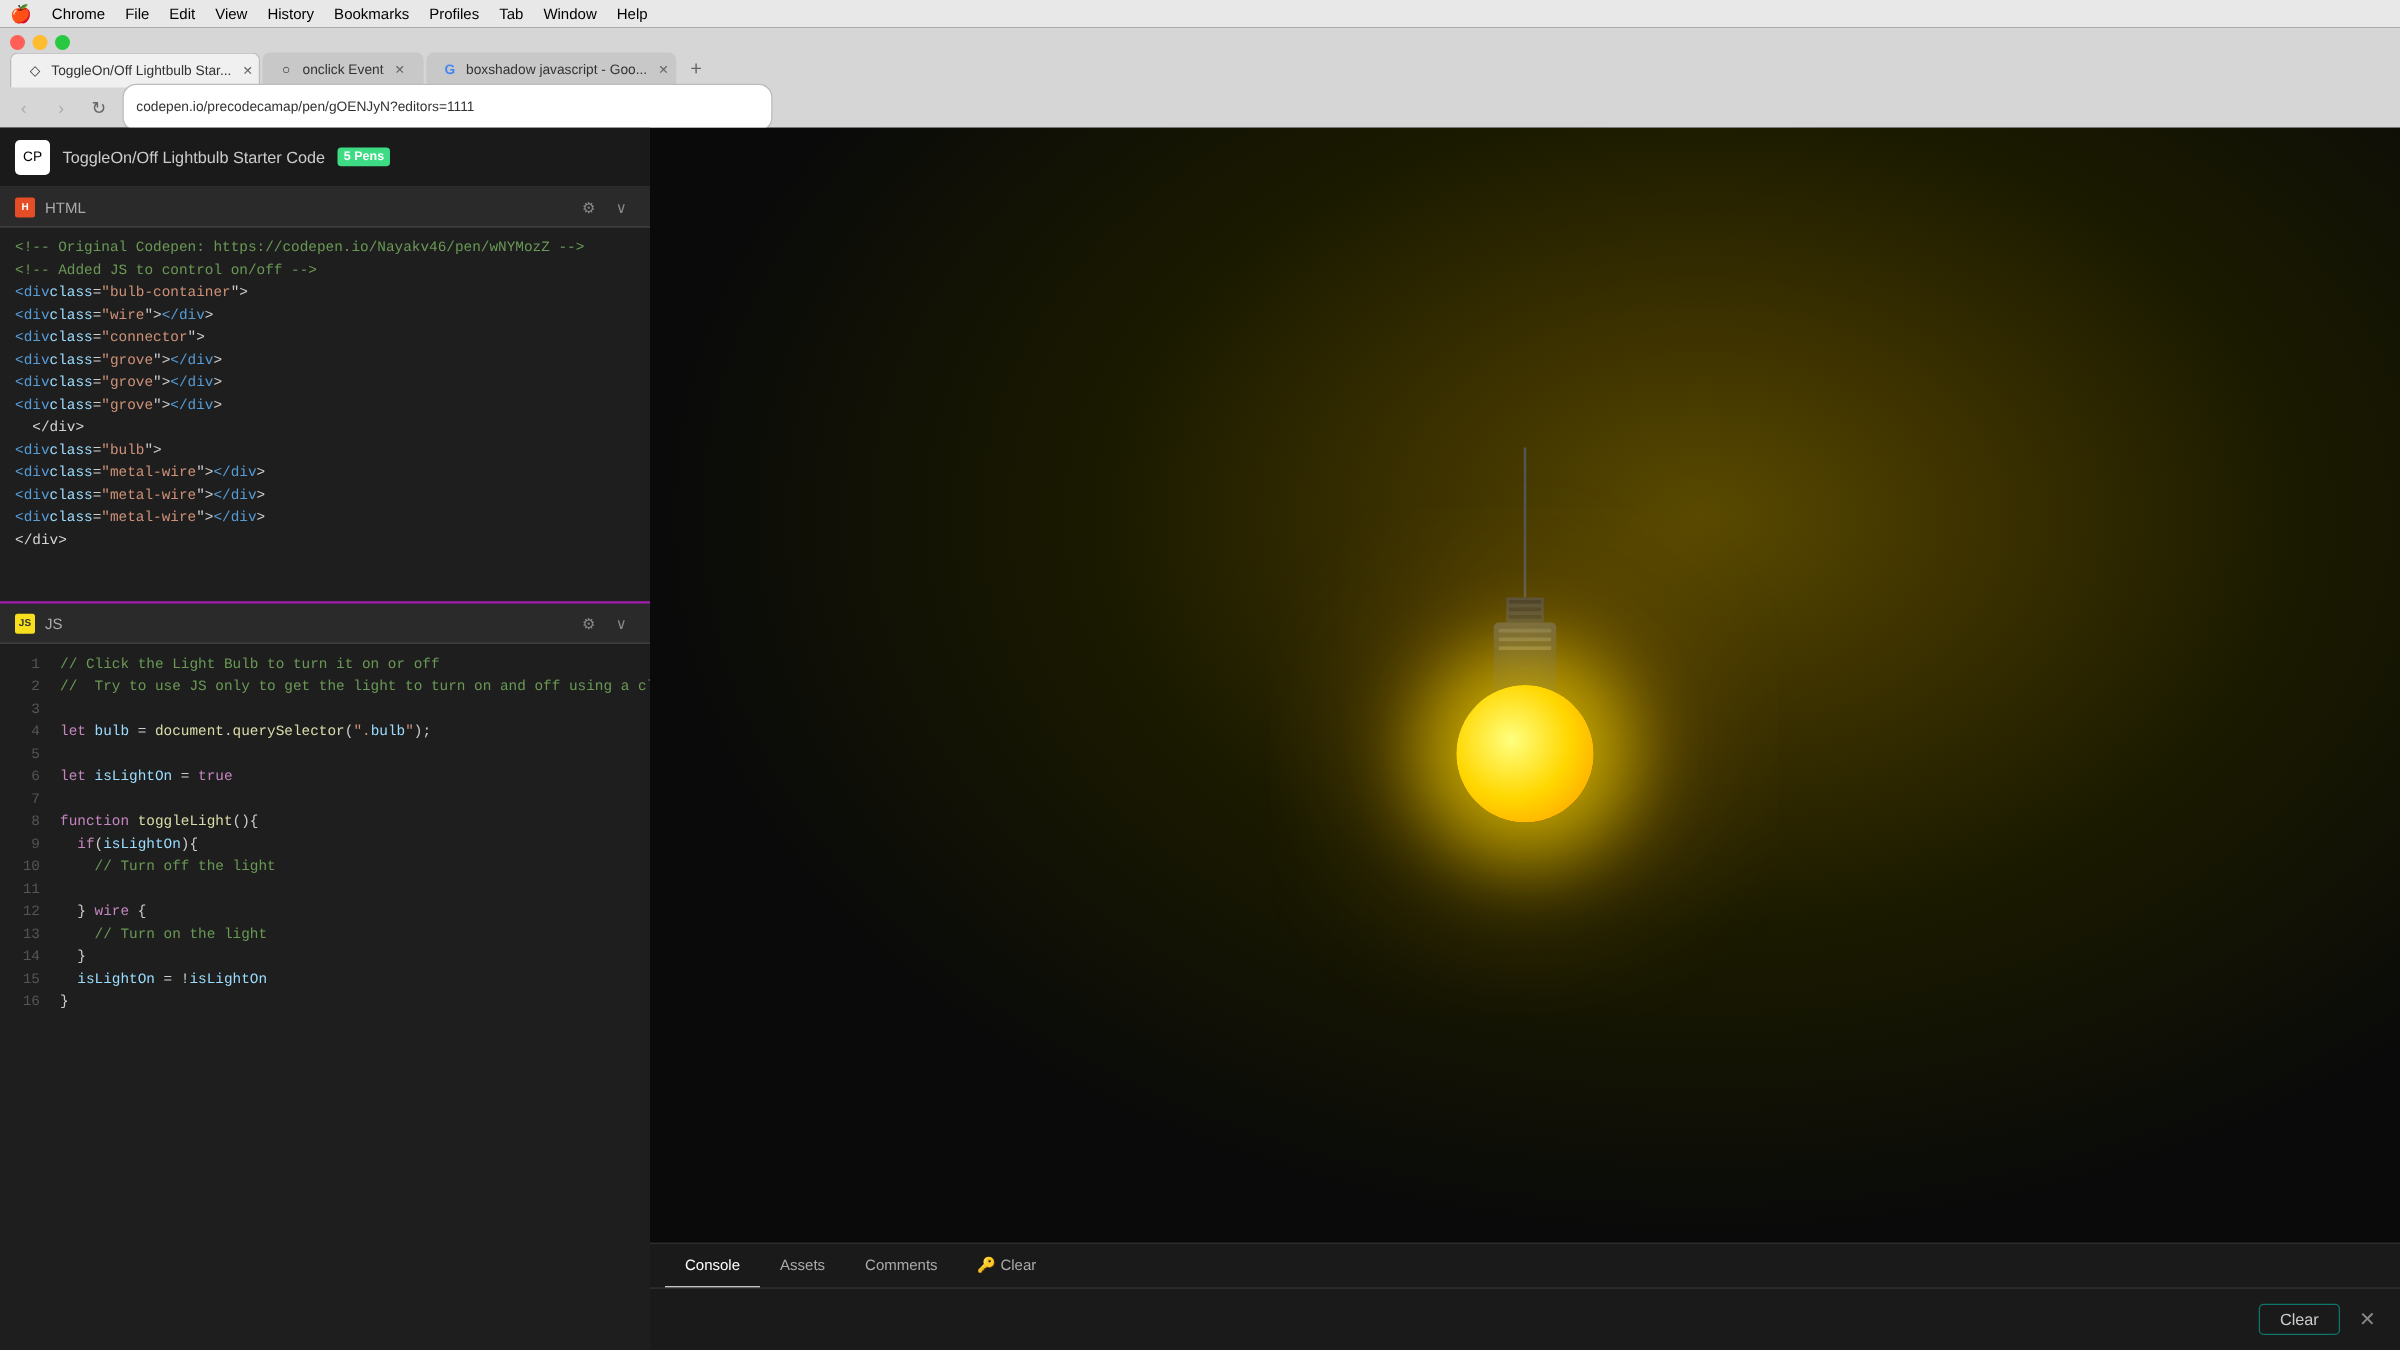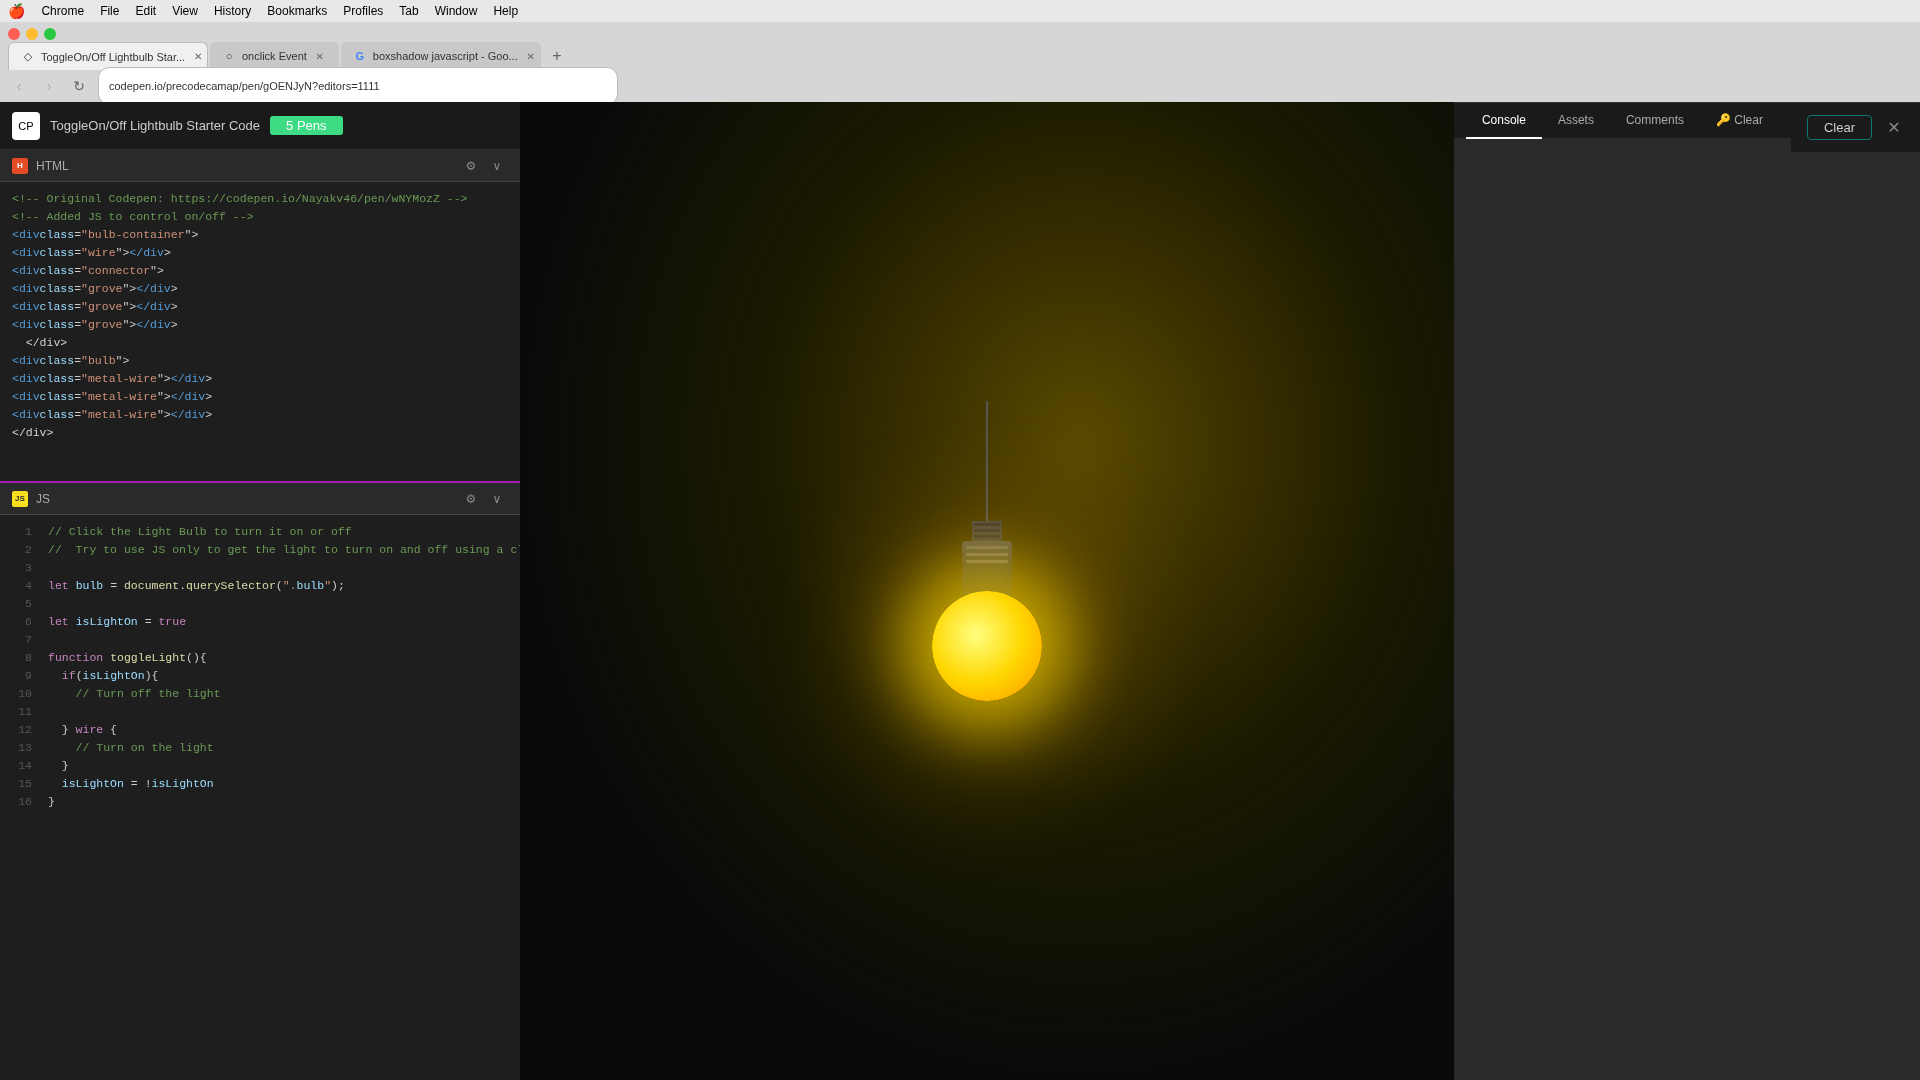--- a/index.html
+++ b/index.html
@@ -168,24 +168,24 @@
       color: black;
     }
     .codepen-title {
       font-size: 13px;
       color: #ccc;
       font-weight: 400;
     }
     .codepen-badge {
       background: #3ddc84;
       color: white;
-      font-size: 13px;
-      padding: 2px 16px;
+      font-size: 10px;
+      padding: 2px 5px;
       border-radius: 3px;
-      font-weight: normal;
+      font-weight: bold;
     }
 
     
     .editor-section {
       flex: 1;
       display: flex;
       flex-direction: column;
       overflow: hidden;
     }
     .editor-section-header {
@@ -269,21 +269,21 @@
       display: flex;
       flex-direction: column;
       border-top: 2px solid #a21caf;
     }
 
     
     .preview-panel {
       flex: 1;
       background: #2a2a2a;
       display: flex;
-      flex-direction: row;
+      flex-direction: column;
       overflow: hidden;
     }
     .preview-content {
       flex: 1;
       display: flex;
       align-items: center;
       justify-content: center;
       position: relative;
       background: radial-gradient(ellipse at 60% 35%, #5a4a00 0%, #3a3000 20%, #1a1a00 40%, #0a0a0a 70%);
       overflow: hidden;

